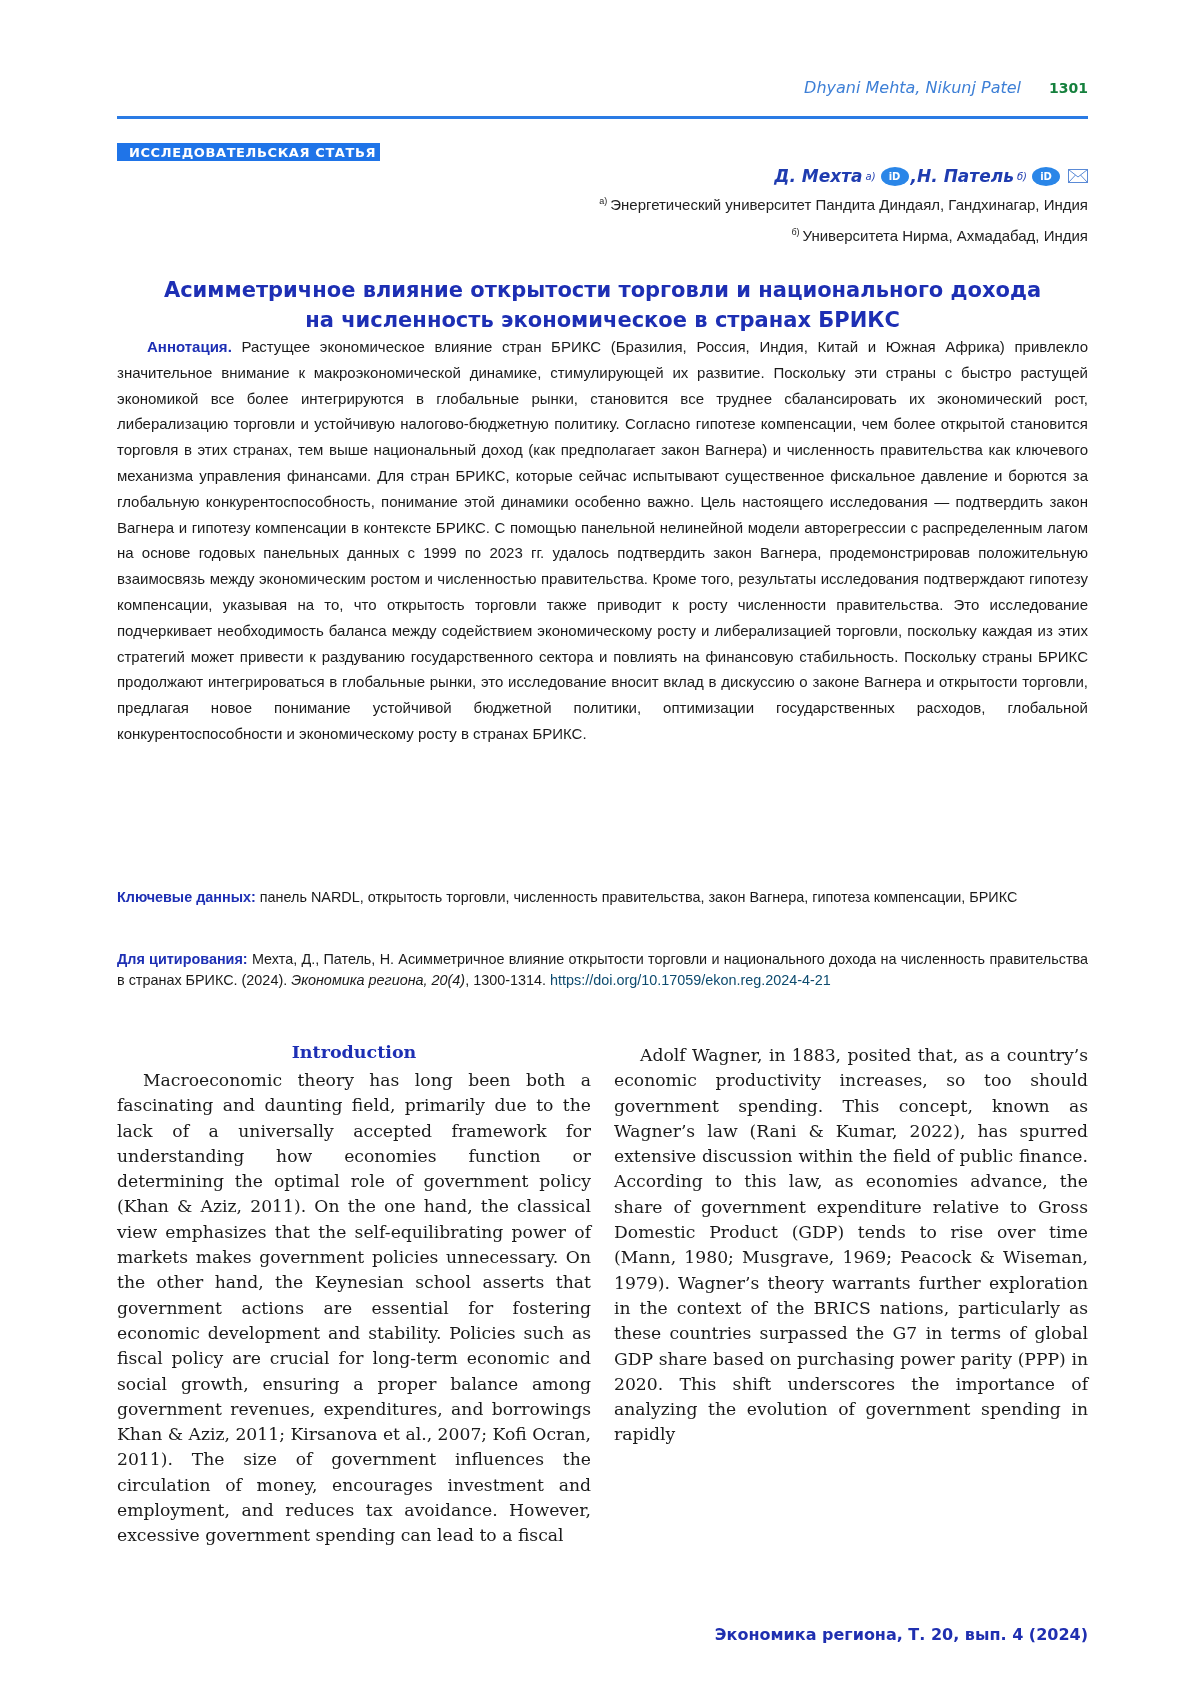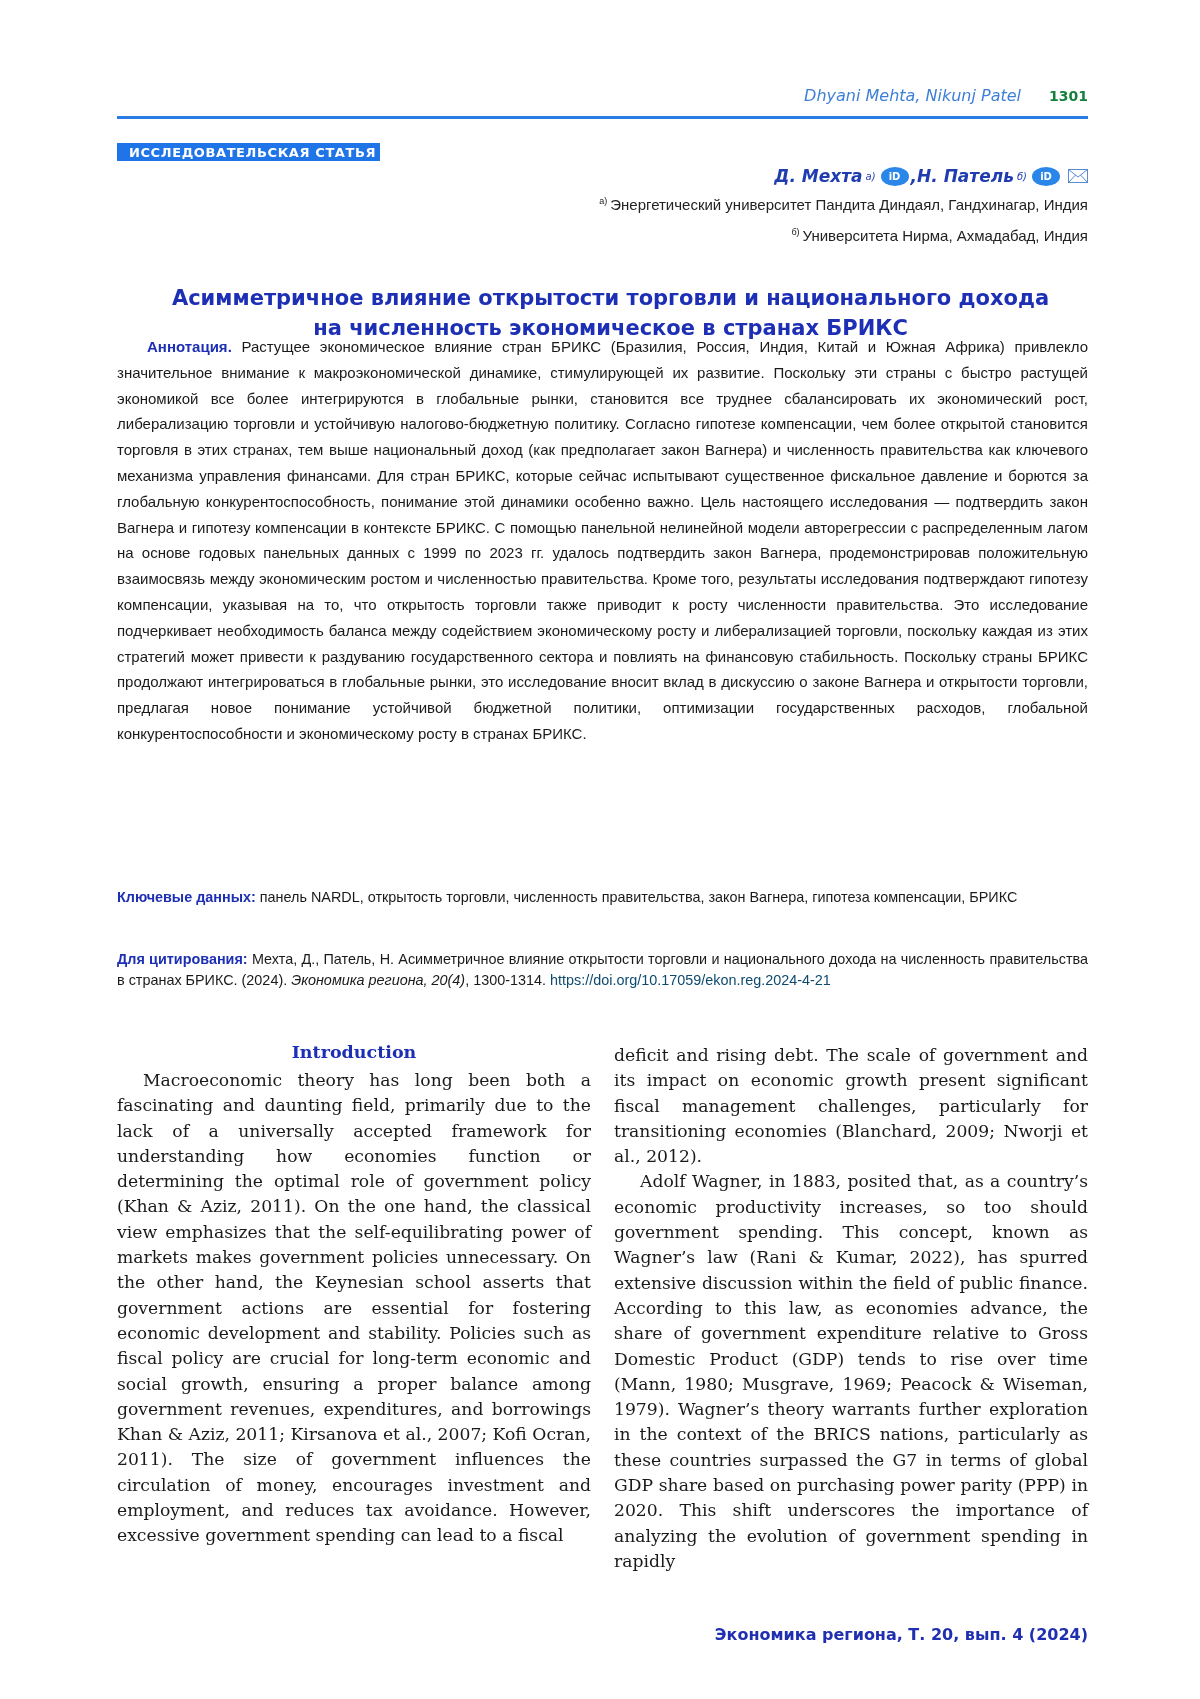--- a/index.html
+++ b/index.html
@@ -1,19 +1,19 @@
 <!DOCTYPE html>
 <html><head>
   <meta charset="utf-8">
   <style>
     html, body { margin: 0; padding: 0; background: #ffffff; }
     body { width: 1200px; height: 1699px; position: relative; overflow: hidden; }
     .page { position: absolute; left: 117px; top: 0; width: 971px; }
 
-    .running-header { position: absolute; top: 86px; right: 0; display: flex; align-items: baseline; gap: 28px; }
+    .running-header { position: absolute; top: 78px; right: 0; display: flex; align-items: baseline; gap: 28px; }
     .running-authors { font-family: "DejaVu Sans", sans-serif; font-style: italic; font-size: 16px; color: #3d7fd6; }
     .page-number { font-family: "DejaVu Sans", sans-serif; font-weight: bold; font-size: 14px; color: #15803d; }
     .header-rule { position: absolute; top: 116px; left: 0; width: 971px; height: 3px; background: #2a7be4; }
 
     .badge { position: absolute; top: 143px; left: 0; background: #1f74e8; color: #fff;
       font-family: "DejaVu Sans", sans-serif; font-weight: bold; font-size: 13px; letter-spacing: 0.6px;
       padding: 2px 4px 1px 12px; }
 
     .authors { position: absolute; top: 166px; right: 0; font-family: "DejaVu Sans", sans-serif;
       font-style: italic; font-weight: bold; font-size: 17px; color: #1f3cb0; display: flex; align-items: center; }
@@ -81,21 +81,21 @@
     </svg>
   </div>
 
   <div class="affil affil-a">
     <sup>а)</sup><span>Энергетический университет Пандита Диндаял, Гандхинагар, Индия</span>
   </div>
   <div class="affil affil-b">
     <sup>б)</sup><span>Университета Нирма, Ахмадабад, Индия</span>
   </div>
 
-  <h1 class="title" style="margin:8px;">
+  <h1 class="title" style="margin:0;">
     <span>Асимметричное влияние открытости торговли и национального дохода</span><br>
     <span>на численность экономическое в странах БРИКС</span>
   </h1>
 
   <div class="abstract">
     <span class="blue-label">Аннотация.</span>
     <span>Растущее экономическое влияние стран БРИКС (Бразилия, Россия, Индия, Китай и Южная Африка) привлекло значительное внимание к макроэкономической динамике, стимулирующей их развитие. Поскольку эти страны с быстро растущей экономикой все более интегрируются в глобальные рынки, становится все труднее сбалансировать их экономический рост, либерализацию торговли и устойчивую налогово-бюджетную политику. Согласно гипотезе компенсации, чем более открытой становится торговля в этих странах, тем выше национальный доход (как предполагает закон Вагнера) и численность правительства как ключевого механизма управления финансами. Для стран БРИКС, которые сейчас испытывают существенное фискальное давление и борются за глобальную конкурентоспособность, понимание этой динамики особенно важно. Цель настоящего исследования — подтвердить закон Вагнера и гипотезу компенсации в контексте БРИКС. С помощью панельной нелинейной модели авторегрессии с распределенным лагом на основе годовых панельных данных с 1999 по 2023 гг. удалось подтвердить закон Вагнера, продемонстрировав положительную взаимосвязь между экономическим ростом и численностью правительства. Кроме того, результаты исследования подтверждают гипотезу компенсации, указывая на то, что открытость торговли также приводит к росту численности правительства. Это исследование подчеркивает необходимость баланса между содействием экономическому росту и либерализацией торговли, поскольку каждая из этих стратегий может привести к раздуванию государственного сектора и повлиять на финансовую стабильность. Поскольку страны БРИКС продолжают интегрироваться в глобальные рынки, это исследование вносит вклад в дискуссию о законе Вагнера и открытости торговли, предлагая новое понимание устойчивой бюджетной политики, оптимизации государственных расходов, глобальной конкурентоспособности и экономическому росту в странах БРИКС.</span>
   </div>
 
   <div class="keywords">
@@ -108,18 +108,17 @@
     <span>Мехта, Д., Патель, Н. Асимметричное влияние открытости торговли и национального дохода на численность правительства в странах БРИКС. (2024). </span><span class="journal">Экономика региона, 20(4)</span><span>, 1300-1314.</span>
     <a style="color:#0c4a6e;text-decoration:none;">https://doi.org/10.17059/ekon.reg.2024-4-21</a>
   </div>
 
   <div class="col col-left">
     <h2 class="section-heading">Introduction</h2>
     <p class="indent">Macroeconomic theory has long been both a fascinating and daunting field, primarily due to the lack of a universally accepted framework for understanding how economies function or determining the optimal role of government policy (Khan &amp; Aziz, 2011). On the one hand, the classical view emphasizes that the self-equilibrating power of markets makes government policies unnecessary. On the other hand, the Keynesian school asserts that government actions are essential for fostering economic development and stability. Policies such as fiscal policy are crucial for long-term economic and social growth, ensuring a proper balance among government revenues, expenditures, and borrowings Khan &amp; Aziz, 2011; Kirsanova et al., 2007; Kofi Ocran, 2011). The size of government influences the circulation of money, encourages investment and employment, and reduces tax avoidance. However, excessive government spending can lead to a fiscal</p>
   </div>
 
   <div class="col col-right">
-    <p>deficit and rising debt. The scale of government and its impact on economic growth present significant fiscal management challenges, particularly for transitioning economies (Blanchard, 2009; Nworji et al., 2012).</p>
     <p class="indent">Adolf Wagner, in 1883, posited that, as a country’s economic productivity increases, so too should government spending. This concept, known as Wagner’s law (Rani &amp; Kumar, 2022), has spurred extensive discussion within the field of public finance. According to this law, as economies advance, the share of government expenditure relative to Gross Domestic Product (GDP) tends to rise over time (Mann, 1980; Musgrave, 1969; Peacock &amp; Wiseman, 1979). Wagner’s theory warrants further exploration in the context of the BRICS nations, particularly as these countries surpassed the G7 in terms of global GDP share based on purchasing power parity (PPP) in 2020. This shift underscores the importance of analyzing the evolution of government spending in rapidly</p>
   </div>
 
   <div class="footer">Экономика региона, Т. 20, вып. 4 (2024)</div>
 </div>
 
 </body></html>

